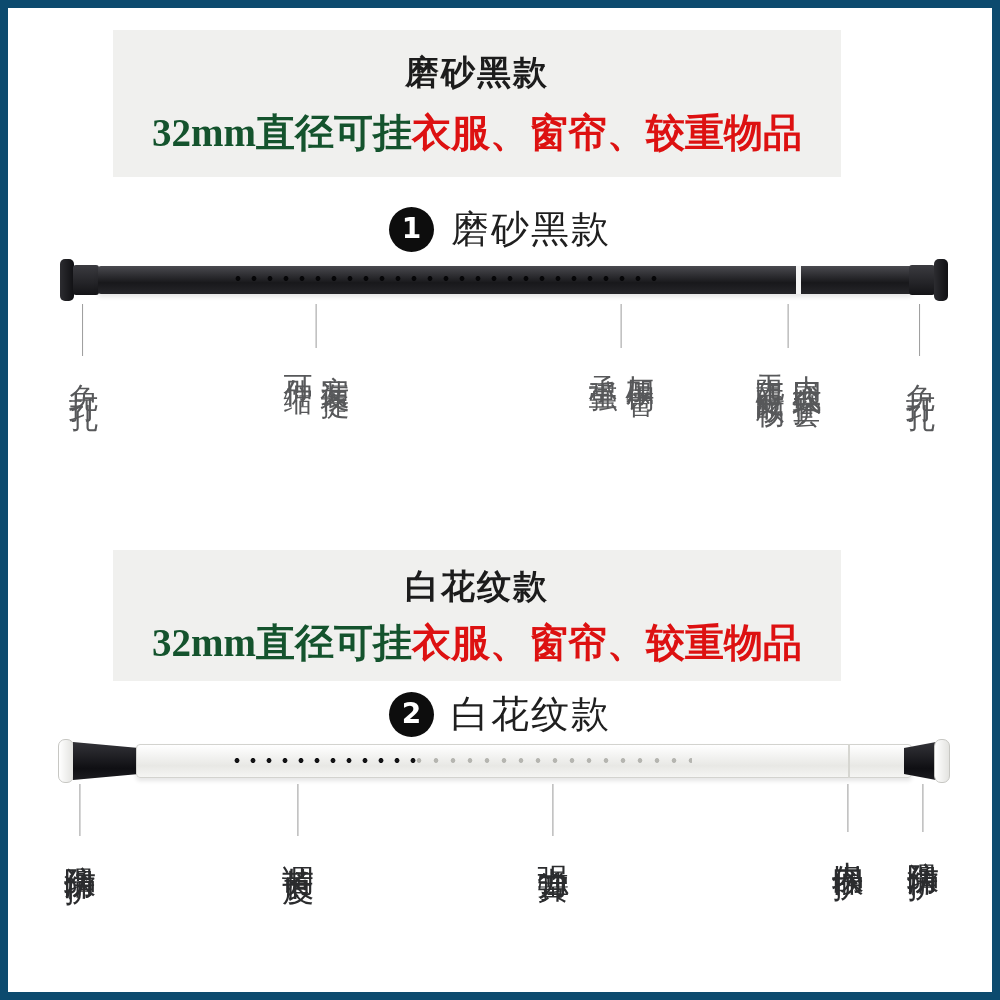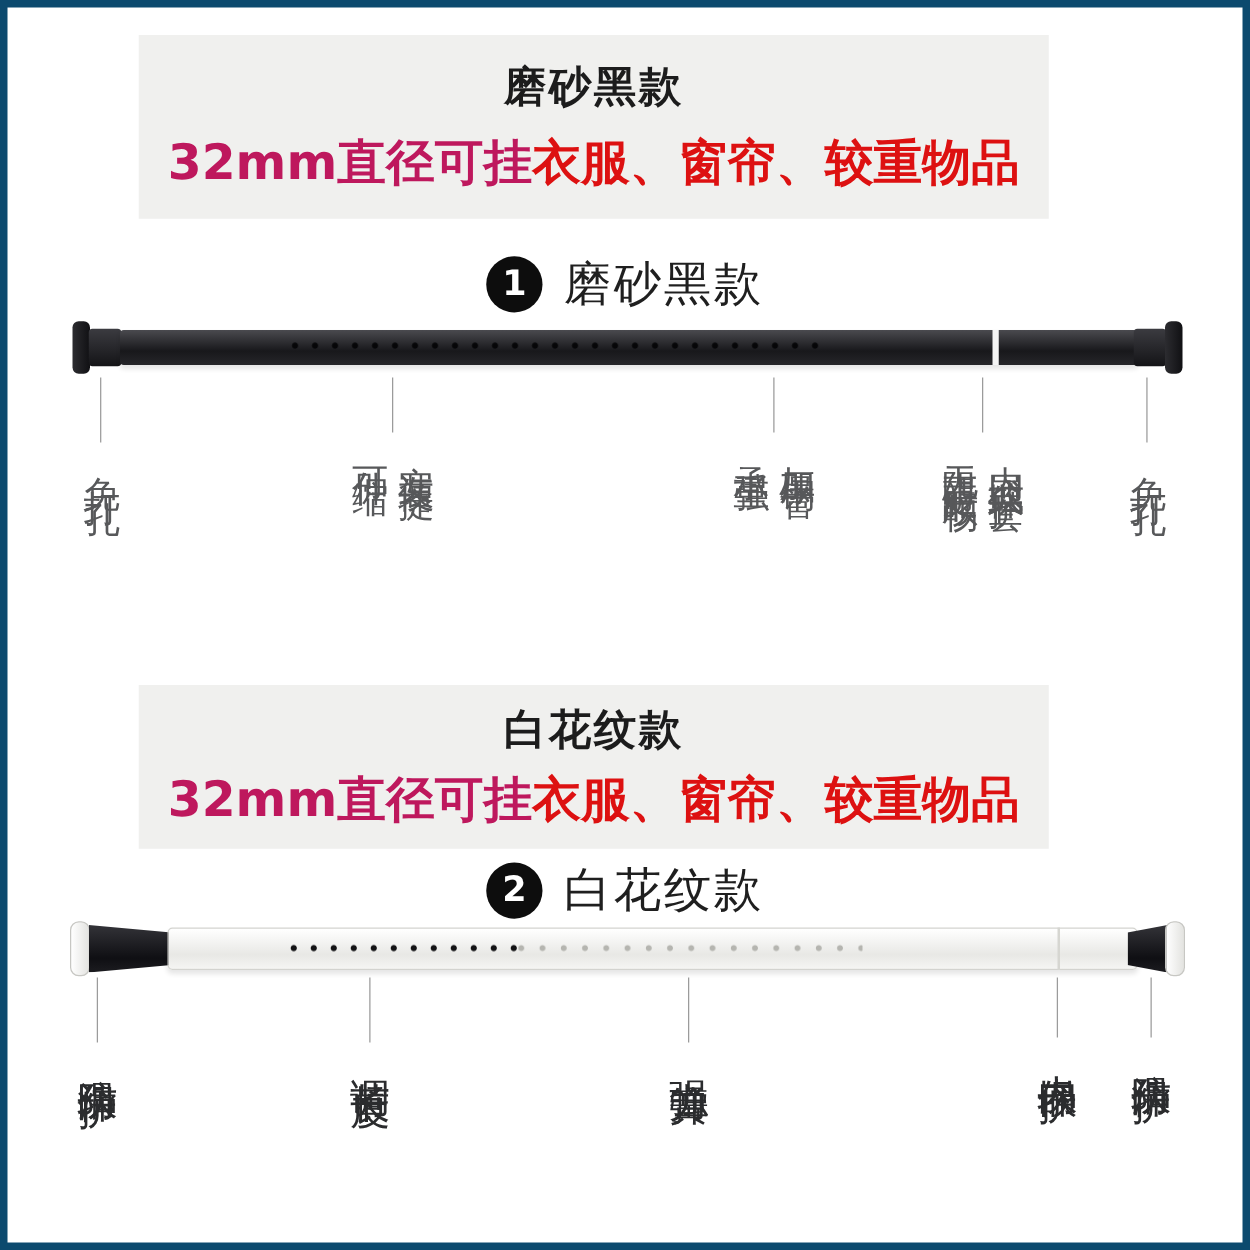--- a/index.html
+++ b/index.html
@@ -1,32 +1,32 @@
 <!DOCTYPE html>
 <html><head>
 <meta charset="utf-8">
 <style>
   html,body { margin:0; padding:0; background:#ffffff; }
   * { box-sizing:border-box; }
   .frame {
     position:relative; width:1000px; height:1000px;
-    border:6px solid #0c4a6e; background:#ffffff; overflow:hidden;
+    border:8px solid #0c4a6e; background:#ffffff; overflow:hidden;
     font-family:"DejaVu Sans", sans-serif;
   }
   
   .panel {
     position:absolute; background:#f0f0ee;
     display:flex; flex-direction:column; align-items:center; justify-content:center;
     text-align:center;
   }
   .panel-1 { left:105px; top:22px;  width:728px; height:147px; gap:24px; }
   .panel-2 { left:105px; top:542px; width:728px; height:131px; gap:20px; }
   .panel-title { font-size:34px; font-weight:600; color:#1c1c1c; letter-spacing:2px; line-height:1; }
   .panel-subtitle { font-size:39px; font-weight:600; line-height:1; white-space:nowrap; }
-  .sub-black { color:#be185d; }
+  .sub-black { color:#14532d;font-family:Liberation Serif, serif; }
   .sub-red { color:#dd1111;text-align:center; }
   
   .badge-row {
     position:absolute; left:0; width:100%;
     display:flex; align-items:center; justify-content:center; gap:17px;
   }
   .badge-row-1 { top:190px; height:62px; }
   .badge-row-2 { top:676px; height:60px; }
   .badge-circle {
     width:45px; height:45px; border-radius:50%; background:#0d0d0d; color:#ffffff;

